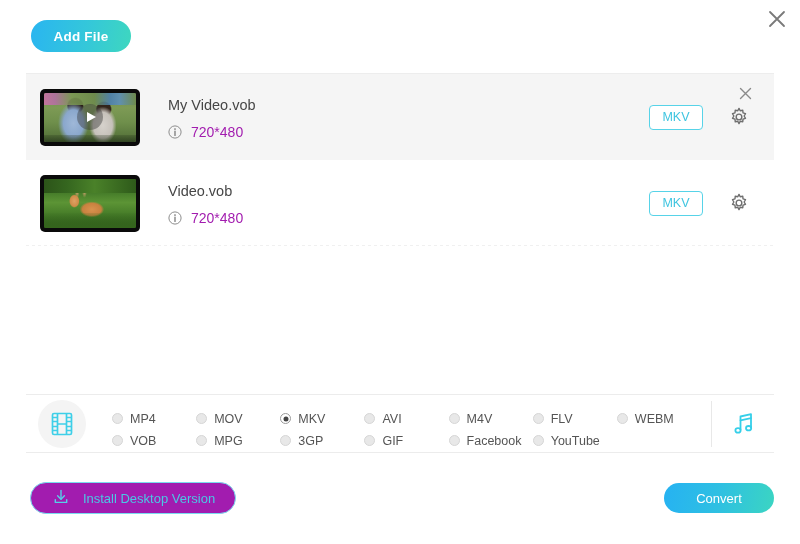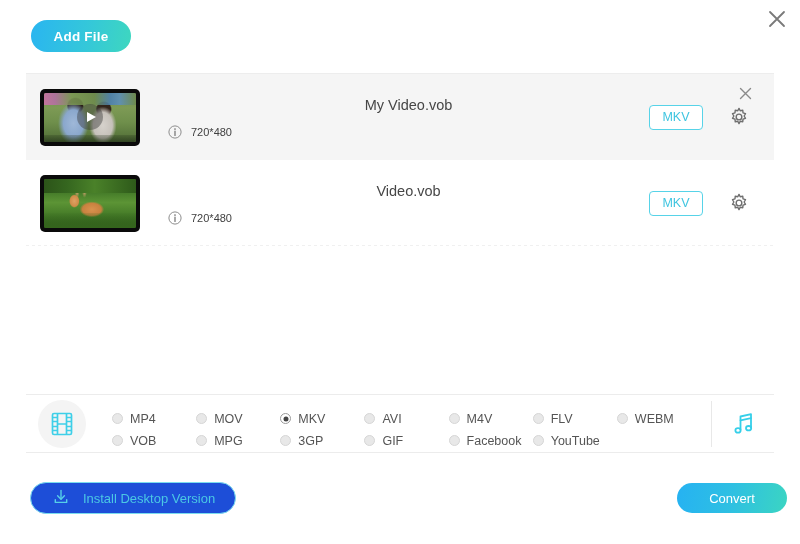--- a/index.html
+++ b/index.html
@@ -151,34 +151,33 @@
     margin-left: 28px;
     flex: 1 1 auto;
     min-width: 0;
   }
   .file-name {
     font-size: 14.5px;
     color: #464646;
     line-height: 18px;
     margin-bottom: 11px;
     white-space: nowrap;
-    text-align: center;
   }
   .file-res-line {
     display: flex;
     align-items: center;
   }
   .info-icon {
     width: 14px; height: 14px;
     margin-right: 9px;
     flex: 0 0 auto;
   }
   .file-res {
-    font-size: 11px;
-    color: #404040;
+    font-size: 14px;
+    color: #a21caf;
     line-height: 14px;
   }
 
   .fmt-btn {
     width: 54px; height: 25px;
     line-height: 23px;
     text-align: center;
     border: 1px solid #57d3e8;
     border-radius: 4px;
     background: #ffffff;
@@ -281,36 +280,36 @@
     background: none; border: none;
   }
 
   
   .install-btn {
     position: absolute;
     left: 30px; top: 482px;
     width: 206px; height: 32px;
     border: 1px solid #7adcef;
     border-radius: 16px;
-    background: #1d4ed8;
+    background: #a21caf;
     display: flex;
     align-items: center;
     justify-content: center;
     cursor: pointer;
     padding: 0;
   }
   .install-btn .dl-icon { margin-right: 12px; display: block; }
   .install-btn .lbl {
     font-size: 13px;
     color: #4ac8e4;
     font-family: "Liberation Sans", sans-serif;
   }
   .convert-btn {
     position: absolute;
-    right: 13px; top: 483px;
+    right: 26px; top: 483px;
     width: 110px; height: 30px;
     border: none;
     border-radius: 15px;
     background: linear-gradient(100deg, #26b2f2 0%, #2ec0e2 50%, #3bd5c2 100%);
     color: #ffffff;
     font-size: 13px;
     font-family: "Liberation Sans", sans-serif;
     cursor: pointer;
   }
 </style>

